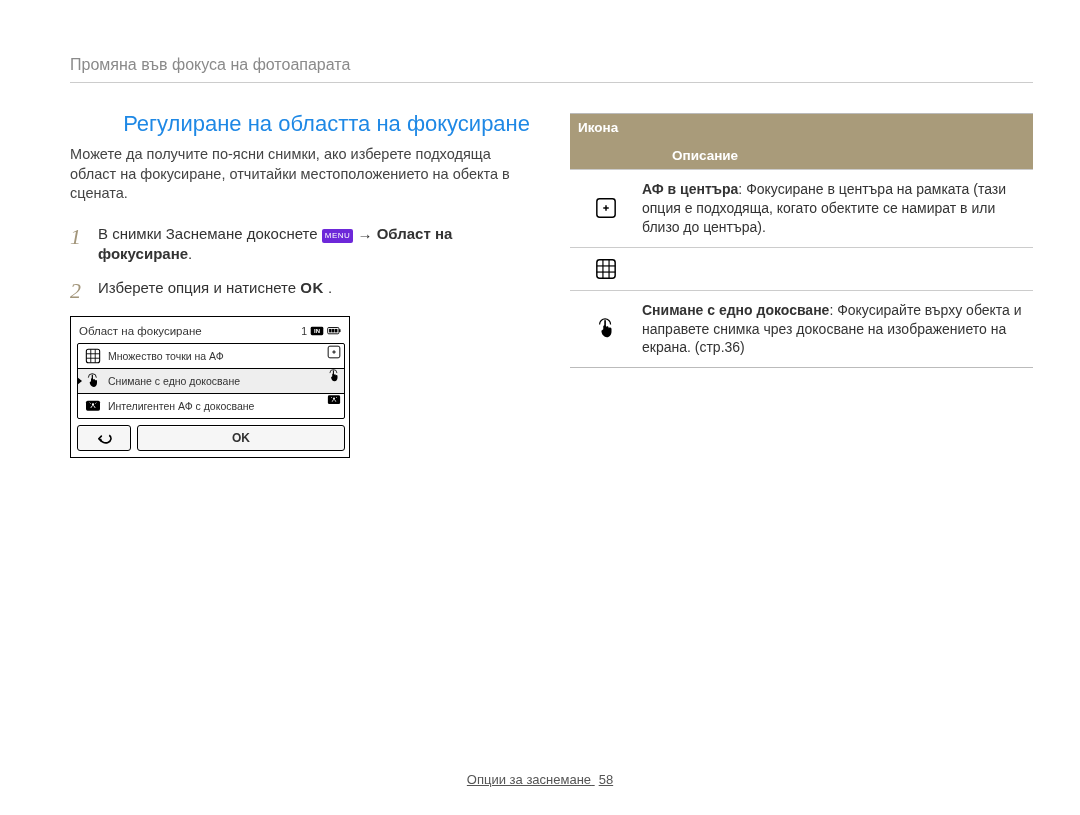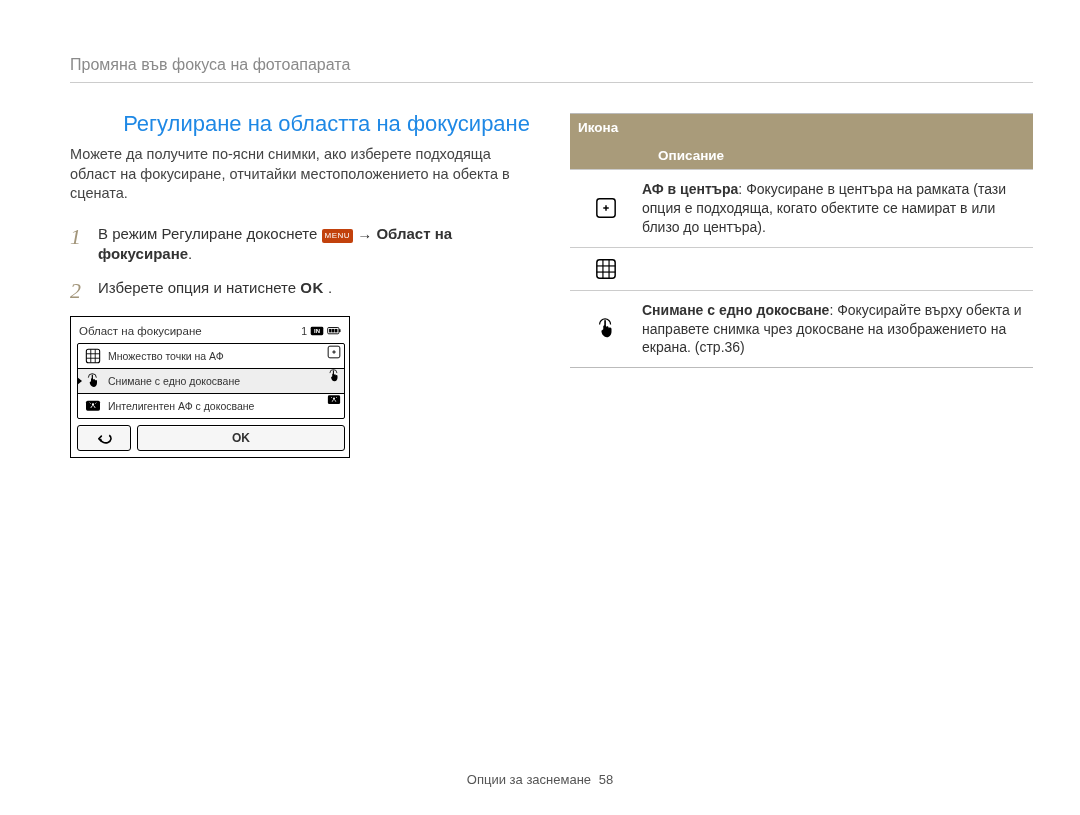--- a/index.html
+++ b/index.html
@@ -70,21 +70,21 @@
     position: absolute;
     left: 0;
     top: -2px;
     font-style: italic;
     font-family: Georgia, 'Times New Roman', serif;
     font-size: 22px;
     color: #a2957a;
   }
   .menu-chip {
     display: inline-block;
-    background: #c2410c;
+    background: #6d28d9;
     color: #fff;
     font-size: 8px;
     line-height: 1;
     padding: 3px 3px;
     border-radius: 2px;
     vertical-align: 1px;
     letter-spacing: 0.5px;
   }
   .ok-inline {
     font-weight: 700;
@@ -199,20 +199,21 @@
   .tbl {
     border-top: 1px solid #bbb;
     border-bottom: 1px solid #bbb;
     width: 100%;
   }
   .tbl-head {
     display: flex;
     background: #a99b7a;
     color: #fff;
     font-size: 13.5px;
+    gap: 14px;
   }
   .th-icon {
     width: 64px;
     padding: 6px 8px;
     font-weight: 700;
   }
   .th-desc {
     flex: 1;
     padding: 6px 8px;
     font-weight: 700;
@@ -240,20 +241,21 @@
   .td-desc .lead { font-weight: 700; text-align: right; }
 
   .footer {
     position: absolute;
     bottom: 28px;
     left: 0;
     right: 0;
     text-align: center;
     font-size: 13px;
     color: #555;
+    text-decoration: underline;
   }
   .footer .pn { margin-left: 4px; }
 </style>
 </head>
 <body>
 
 <svg width="0" height="0" style="position:absolute">
   <defs>
     <g id="ic-center-af">
       <rect x="2" y="2" width="20" height="20" rx="3" ry="3" fill="none" stroke="#000" stroke-width="1.6"></rect>
@@ -299,21 +301,21 @@
 <div class="page">
   <div class="page-header">Промяна във фокуса на фотоапарата</div>
 
   <div class="content">
     <div class="col-left">
       <h2 class="section-title">Регулиране на областта на фокусиране</h2>
       <p class="intro">Можете да получите по-ясни снимки, ако изберете подходяща област на фокусиране, отчитайки местоположението на обекта в сцената.</p>
 
       <ol class="steps">
         <li>
-          <span>В режим Регулиране докоснете </span><span class="menu-chip">MENU</span><span> → </span><span class="bold">Област на фокусиране</span><span>.</span>
+          <span>В снимки Заснемане докоснете </span><span class="menu-chip">MENU</span><span> → </span><span class="bold">Област на фокусиране</span><span>.</span>
         </li>
         <li>
           <span>Изберете опция и натиснете </span><span class="ok-inline">OK</span><span> .</span>
         </li>
       </ol>
 
       <div class="lcd">
         <div class="lcd-title-row">
           <span class="lcd-title">Област на фокусиране</span>
           <span class="lcd-status">

